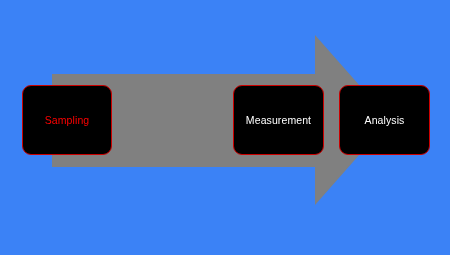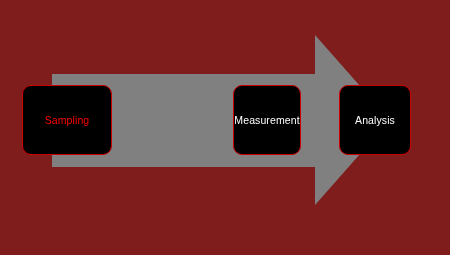--- a/index.html
+++ b/index.html
@@ -4,21 +4,21 @@
 <style>
   html, body {
     margin: 0;
     padding: 0;
     background: #ffffff;
   }
   #canvas {
     position: relative;
     width: 450px;
     height: 255px;
-    background: #7f1d1d;
+    background: #3b82f6;
     overflow: hidden;
     font-family: "Liberation Sans", sans-serif;
   }
   .arrow-layer {
     position: absolute;
     left: 0;
     top: 0;
     width: 450px;
     height: 255px;
   }
@@ -38,22 +38,22 @@
     line-height: 13px;
     letter-spacing: 0.1px;
     white-space: pre-line;
     padding: 0 4px;
   }
   .label-white { color: #FFFFFF; }
   .label-red   { color: #FF0000; }
 
   #stage-0 { left: 22px;  top: 85px; width: 90px; height: 70px; }
   #stage-1 { left: 127px; top: 85px; width: 91px; height: 70px; }
-  #stage-2 { left: 233px; top: 85px; width: 68px; height: 70px; }
-  #stage-3 { left: 339px; top: 85px; width: 72px; height: 70px; }
+  #stage-2 { left: 233px; top: 85px; width: 91px; height: 70px; }
+  #stage-3 { left: 339px; top: 85px; width: 91px; height: 70px; }
 </style>
 </head>
 <body>
 
 <div id="canvas">
 
   <svg class="arrow-layer" viewBox="0 0 450 255" width="450" height="255" xmlns="http://www.w3.org/2000/svg">
     <polygon points="52,74 315,74 315,35 390,120 315,205 315,167 52,167" fill="#808080"></polygon>
   </svg>
 

